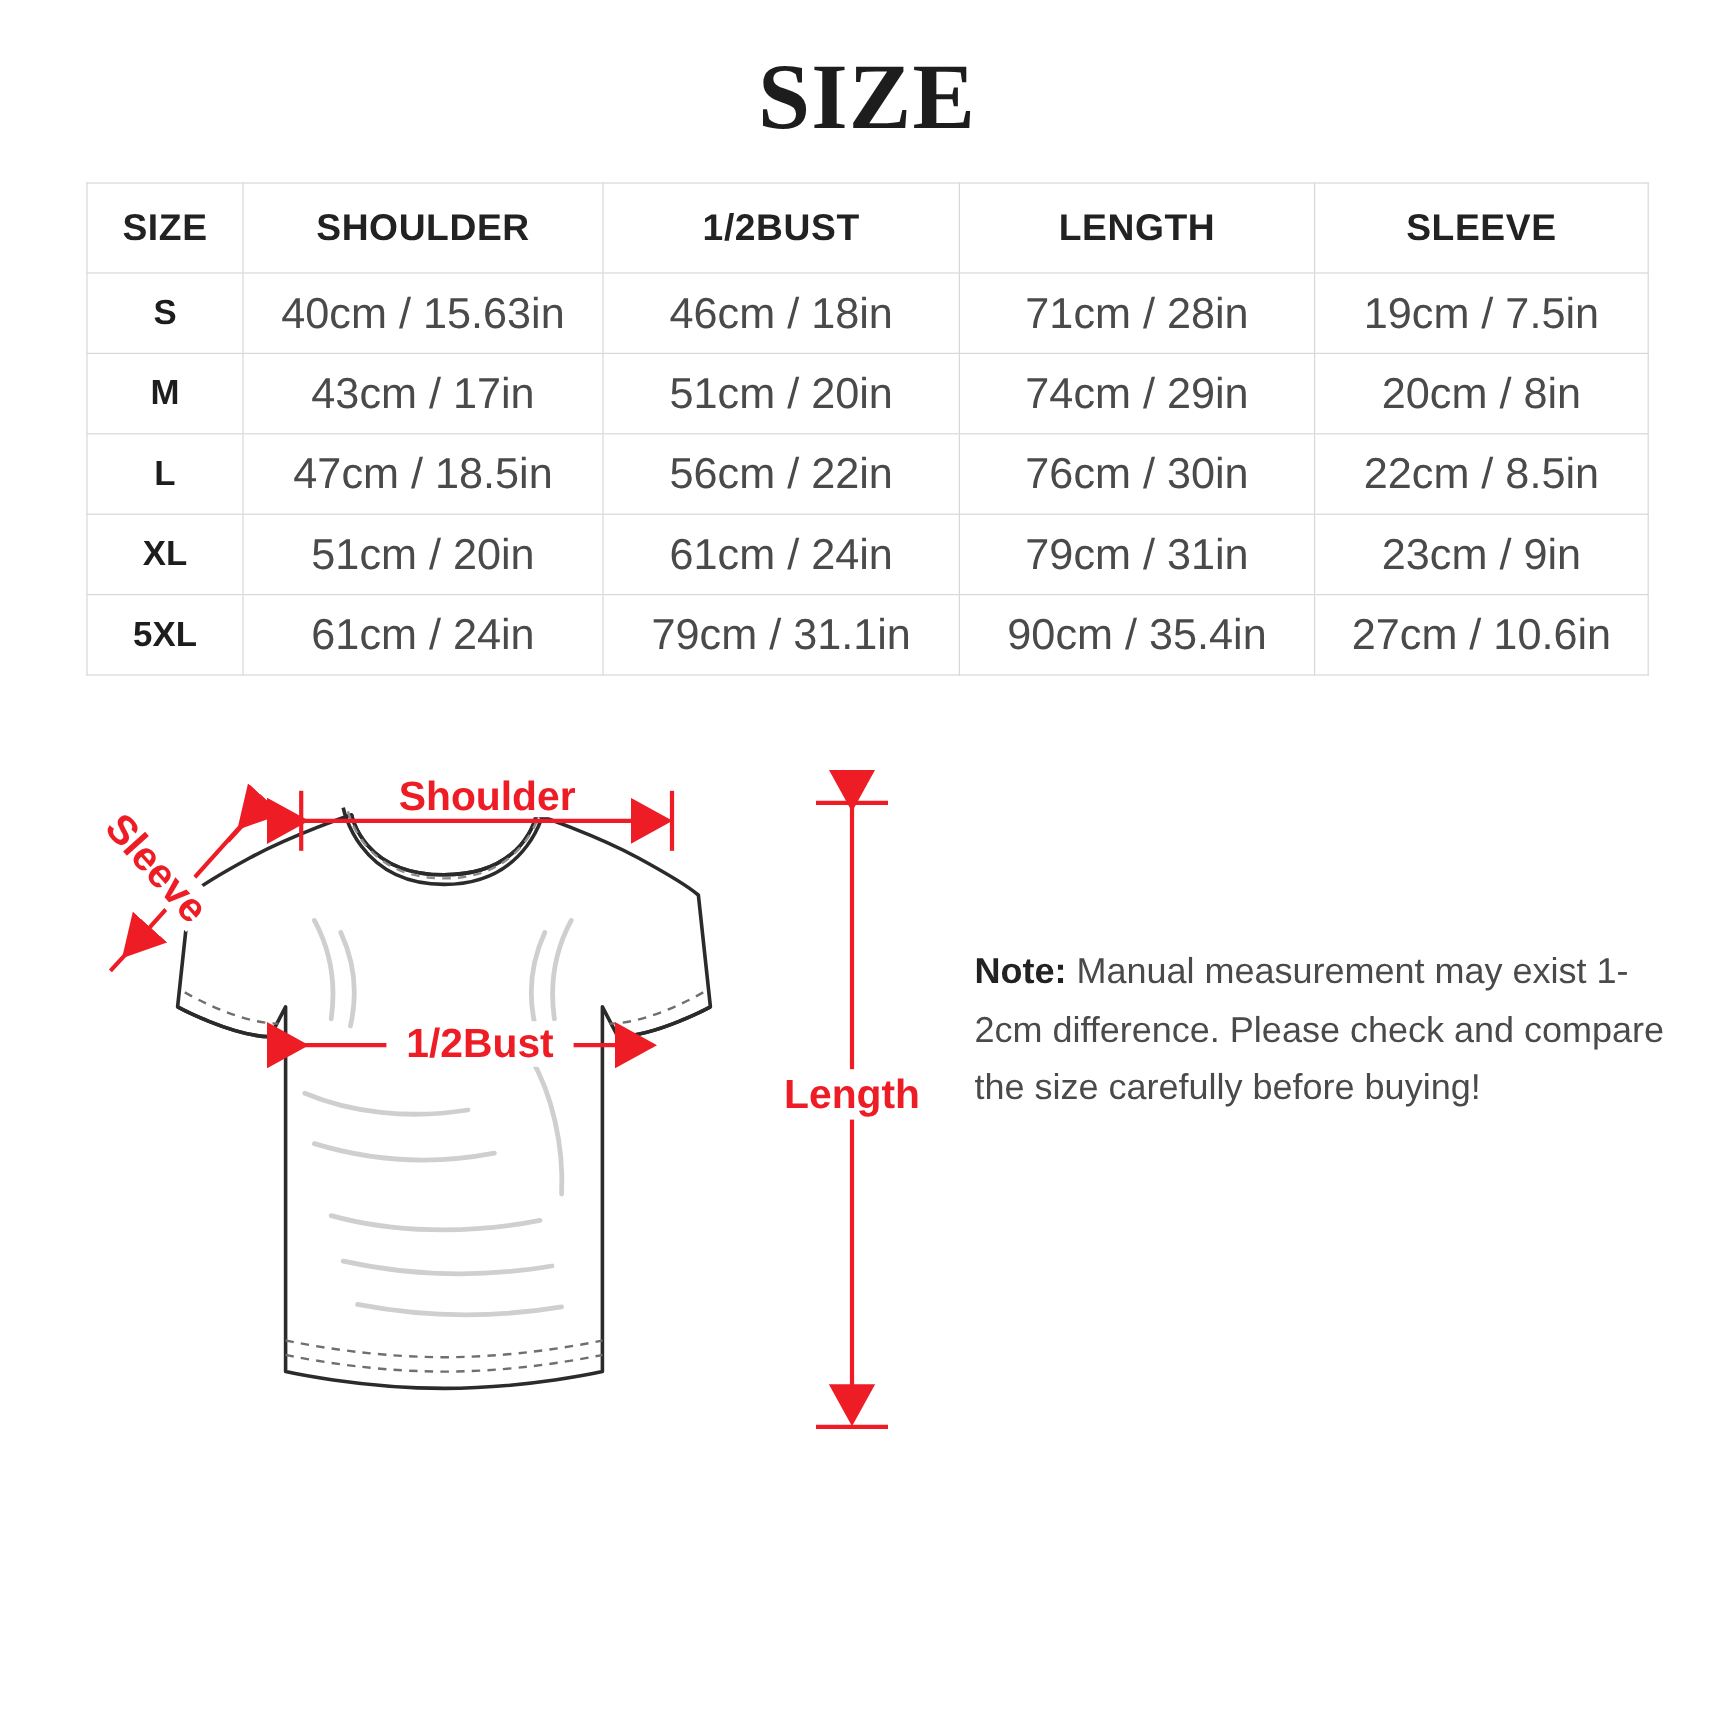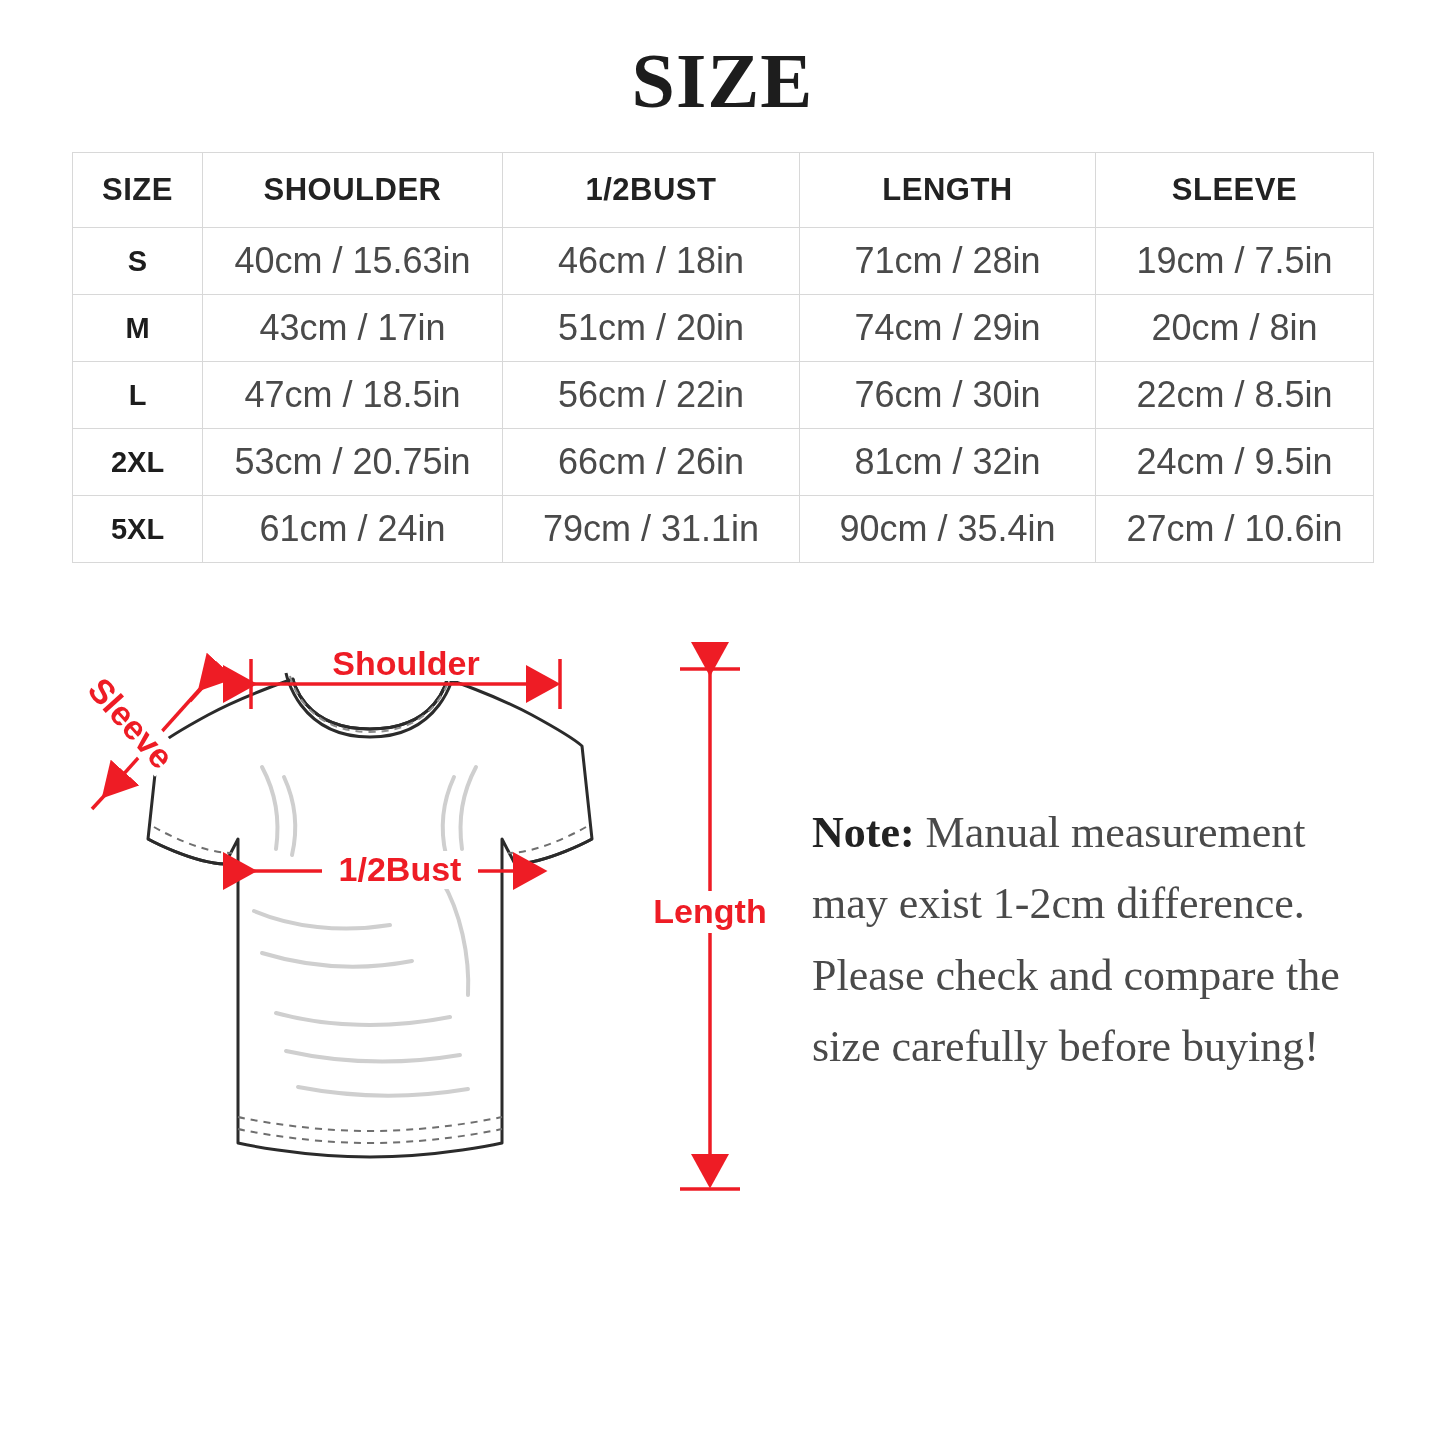--- a/index.html
+++ b/index.html
@@ -83,26 +83,25 @@
   .shirt-svg {
     position: absolute;
     left: 0;
     top: 0;
   }
 
   
   .note {
     position: absolute;
     left: 812px;
-    top: 216px;
+    top: 205px;
     width: 580px;
-    font-size: 44px;
+    font-size: 30px;
     line-height: 1.62;
     color: #4a4a4a;
-    font-family: Liberation Serif, serif;
   }
   .note b {
     color: #222222;
     font-weight: 700;
   }
 </style>
 </head>
 <body>
 
 <div class="title">SIZE</div>
@@ -141,25 +140,25 @@
         <td>20cm / 8in</td>
       </tr>
       <tr>
         <td class="size-col">L</td>
         <td>47cm / 18.5in</td>
         <td>56cm / 22in</td>
         <td>76cm / 30in</td>
         <td>22cm / 8.5in</td>
       </tr>
       <tr>
-        <td class="size-col">2XL</td>
-        <td>53cm / 20.75in</td>
-        <td>66cm / 26in</td>
-        <td>81cm / 32in</td>
-        <td>24cm / 9.5in</td>
+        <td class="size-col">XL</td>
+        <td>51cm / 20in</td>
+        <td>61cm / 24in</td>
+        <td>79cm / 31in</td>
+        <td>23cm / 9in</td>
       </tr>
       <tr>
         <td class="size-col">5XL</td>
         <td>61cm / 24in</td>
         <td>79cm / 31.1in</td>
         <td>90cm / 35.4in</td>
         <td>27cm / 10.6in</td>
       </tr>
     </tbody>
   </table>

